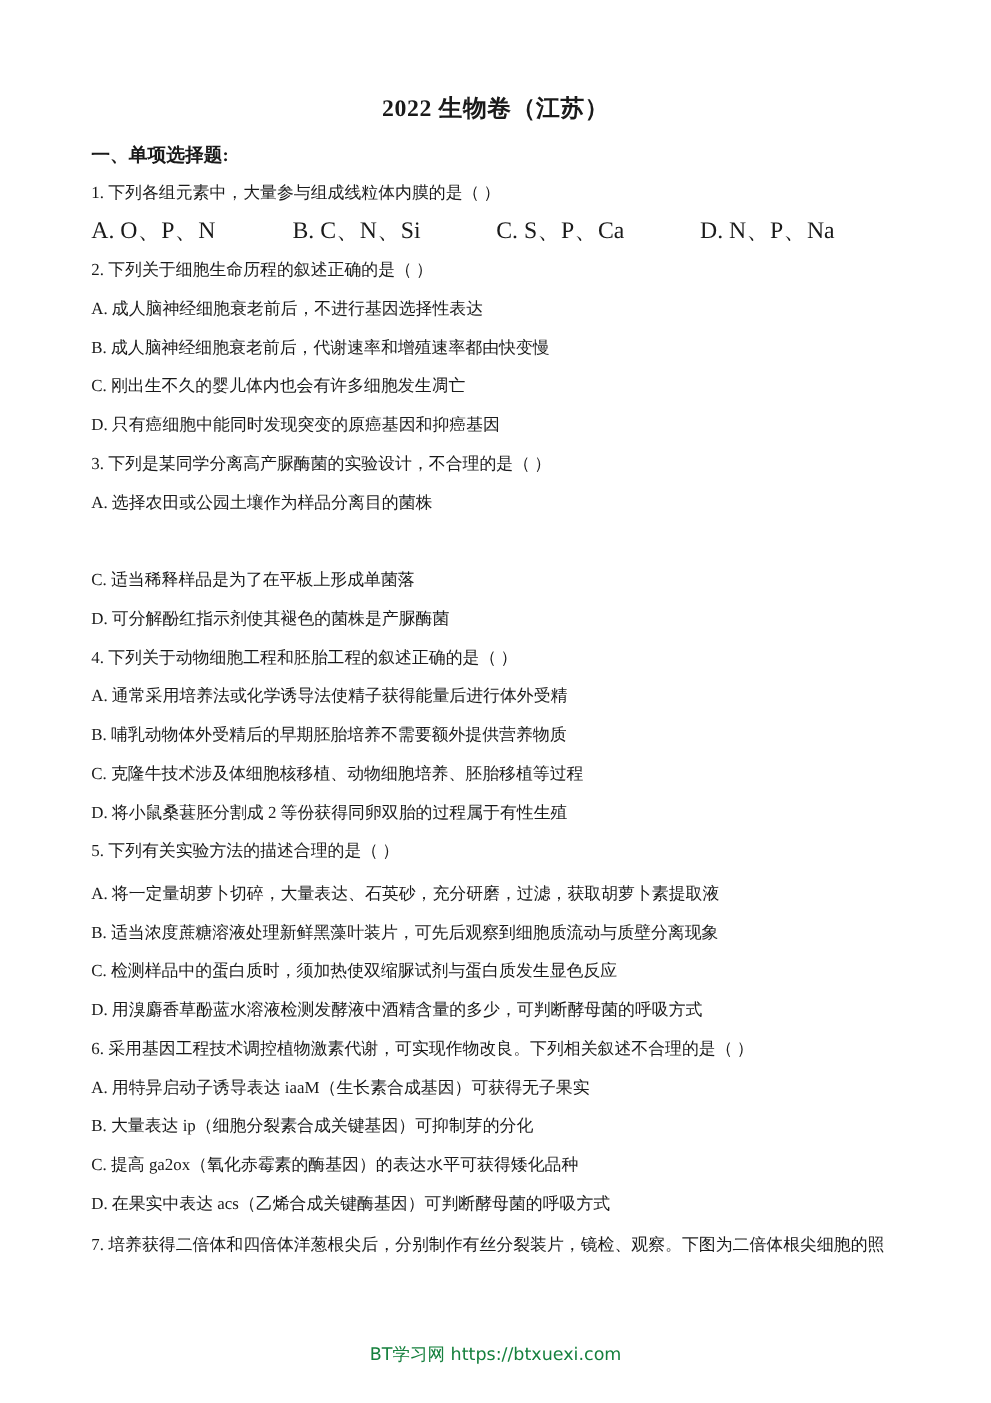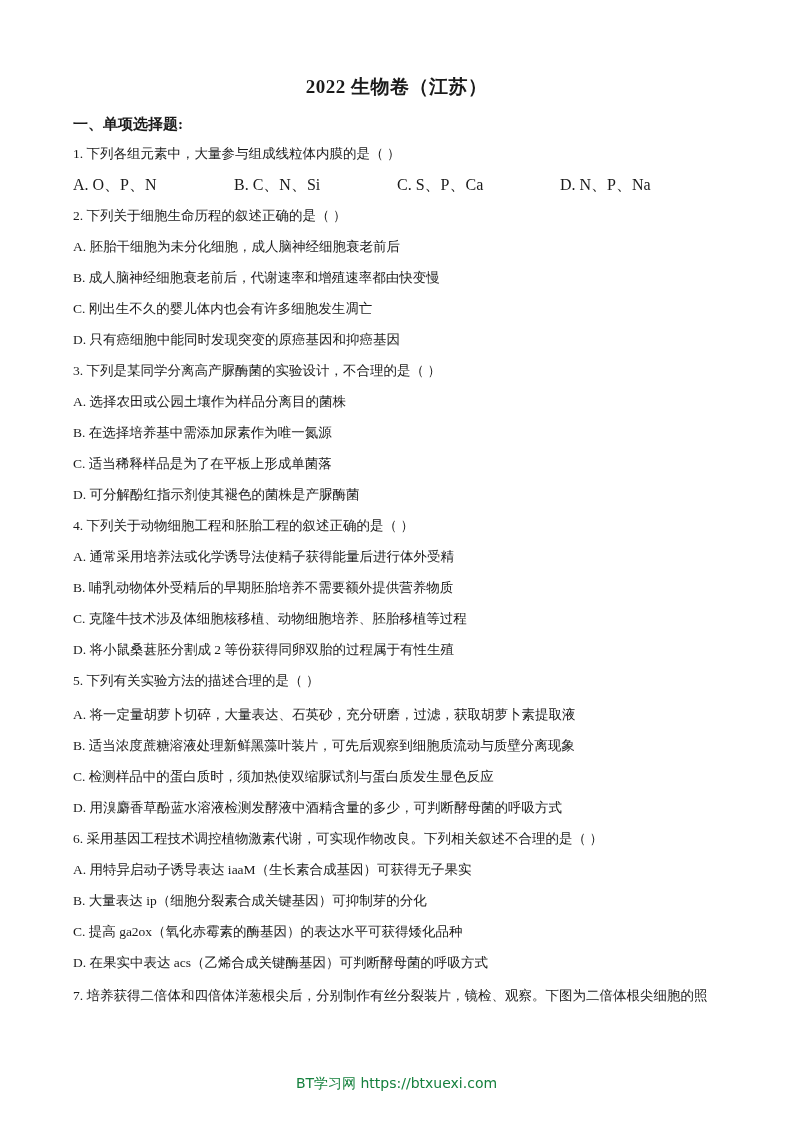--- a/index.html
+++ b/index.html
@@ -3,46 +3,45 @@
   <meta charset="utf-8">
   <style>
     html, body { margin: 0; padding: 0; background: #ffffff; }
     body { width: 793px; height: 1122px; position: relative; overflow: hidden;
       font-family: "Liberation Serif", "DejaVu Serif", serif; color: #1a1a1a; }
     .page { position: absolute; left: 0; top: 4px; width: 793px; height: 1122px; }
     .title { position: absolute; left: 0; width: 793px; top: 70px; text-align: center;
       font-size: 19px; font-weight: bold; letter-spacing: 0.5px; }
     .section { position: absolute; left: 73px; top: 111px; font-size: 15px; font-weight: bold; }
     .line { position: absolute; left: 73px; font-size: 13.5px; white-space: nowrap; line-height: 18px; }
-    .opt4 { position: absolute; font-size: 16px; white-space: nowrap; line-height: 18px; }
+    .opt4 { position: absolute; font-size: 19px; white-space: nowrap; line-height: 18px; }
     .footer { position: absolute; left: 0; width: 793px; top: 1071px; text-align: center;
       font-family: "DejaVu Sans", sans-serif; font-size: 14px; color: #15803d; }
   </style>
 </head>
 <body>
 
 <div class="page">
   <div class="title">2022 生物卷（江苏）</div>
   <div class="section">一、单项选择题:</div>
 
   <div class="line" style="top:141px">1. 下列各组元素中，大量参与组成线粒体内膜的是（        ）</div>
   <div class="opt4" style="left:73px; top:172px">A. O、P、N</div>
   <div class="opt4" style="left:234px; top:172px">B. C、N、Si</div>
   <div class="opt4" style="left:397px; top:172px">C. S、P、Ca</div>
   <div class="opt4" style="left:560px; top:172px">D. N、P、Na</div>
 
   <div class="line" style="top:203px">2. 下列关于细胞生命历程的叙述正确的是（        ）</div>
-  <div class="line" style="top:234px">A.  胚胎干细胞为未分化细胞，成人脑神经细胞衰老前后</div>
+  <div class="line" style="top:234px">A.  成人脑神经细胞衰老前后，不进行基因选择性表达</div>
   <div class="line" style="top:265px">B.  成人脑神经细胞衰老前后，代谢速率和增殖速率都由快变慢</div>
   <div class="line" style="top:296px">C.  刚出生不久的婴儿体内也会有许多细胞发生凋亡</div>
   <div class="line" style="top:327px">D.  只有癌细胞中能同时发现突变的原癌基因和抑癌基因</div>
 
   <div class="line" style="top:358px">3. 下列是某同学分离高产脲酶菌的实验设计，不合理的是（        ）</div>
   <div class="line" style="top:389px">A.  选择农田或公园土壤作为样品分离目的菌株</div>
-  <div class="line" style="top:420px">B.  在选择培养基中需添加尿素作为唯一氮源</div>
   <div class="line" style="top:451px">C.  适当稀释样品是为了在平板上形成单菌落</div>
   <div class="line" style="top:482px">D.  可分解酚红指示剂使其褪色的菌株是产脲酶菌</div>
 
   <div class="line" style="top:513px">4. 下列关于动物细胞工程和胚胎工程的叙述正确的是（        ）</div>
   <div class="line" style="top:544px">A.  通常采用培养法或化学诱导法使精子获得能量后进行体外受精</div>
   <div class="line" style="top:575px">B.  哺乳动物体外受精后的早期胚胎培养不需要额外提供营养物质</div>
   <div class="line" style="top:606px">C.  克隆牛技术涉及体细胞核移植、动物细胞培养、胚胎移植等过程</div>
   <div class="line" style="top:637px">D.  将小鼠桑葚胚分割成 2 等份获得同卵双胎的过程属于有性生殖</div>
 
   <div class="line" style="top:668px">5. 下列有关实验方法的描述合理的是（        ）</div>

